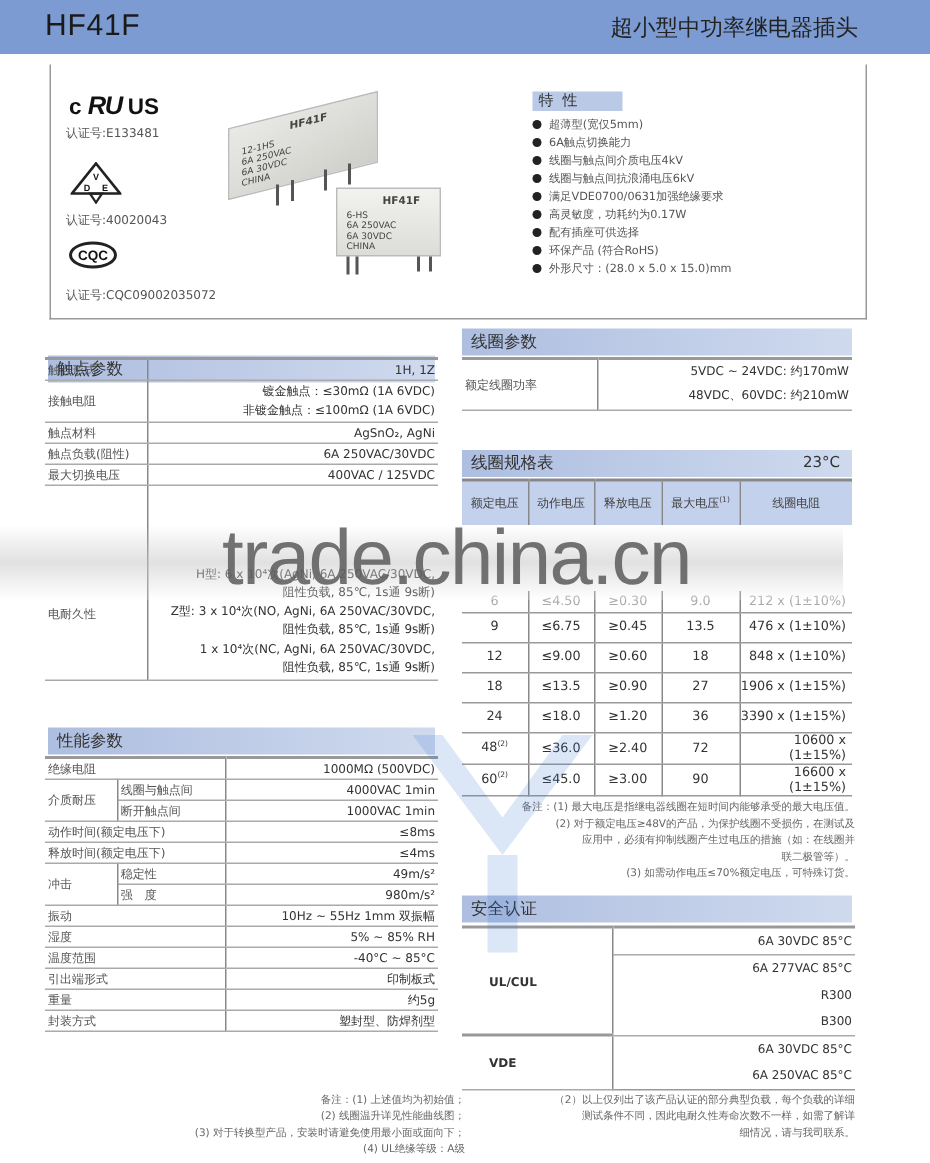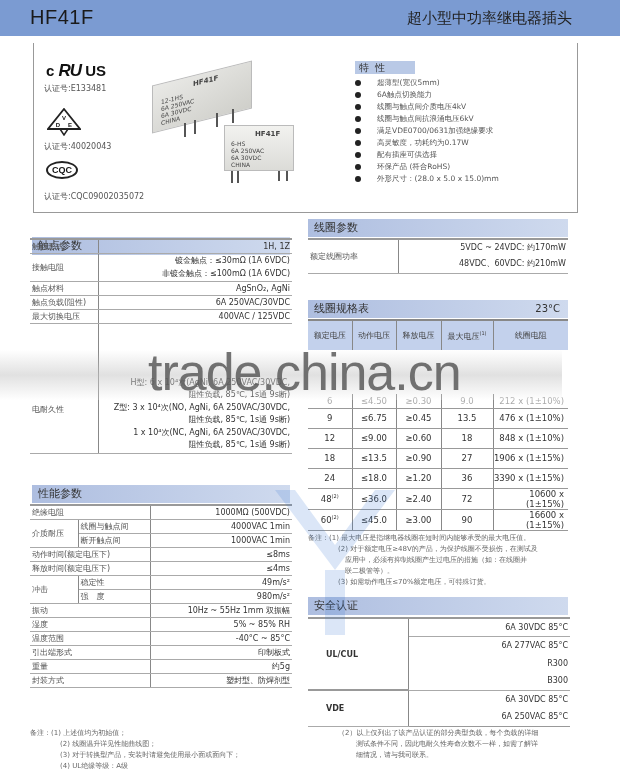--- a/index.html
+++ b/index.html
@@ -16,40 +16,40 @@
   .cqc-logo { position: absolute; left: 12px; top: 118px; width: 32px; height: 18px; border: 2px solid #222; border-radius: 50%; font-size: 9px; font-weight: bold; text-align: center; line-height: 14px; font-family: "Liberation Sans", sans-serif; color: #111; }
   .relay1 { position: absolute; left: 118px; top: 30px; width: 100px; height: 48px; background: linear-gradient(160deg,#e9e9e6,#cfcfca); transform: skewY(-14deg); border: 1px solid #bbb; }
   .relay1 span { position: absolute; font-size: 6px; color: #444; }
   .relay2 { position: absolute; left: 190px; top: 82px; width: 70px; height: 46px; background: linear-gradient(180deg,#f2f2ef,#dcdcd8); border: 1px solid #bbb; }
   .relay2 span { position: absolute; font-size: 6px; color: #444; }
   .pin { position: absolute; width: 2px; background: #555; }
 
   .features { position: absolute; left: 355px; top: 61px; width: 210px; }
   .feat-head { width: 60px; height: 13px; background: #b9c9e6; font-size: 10px; color: #333; padding-left: 4px; line-height: 13px; letter-spacing: 6px; }
   .feat-list { list-style: none; margin-top: 3px; }
-  .feat-list li { font-size: 7.5px; color: #555; height: 12px; line-height: 12px; position: relative; padding-left: 22px; }
+  .feat-list li { font-size: 7.5px; color: #555; height: 12px; line-height: 12px; position: relative; padding-left: 11px; }
   .feat-list li::before { content: ""; position: absolute; left: 0; top: 3px; width: 6px; height: 6px; border-radius: 50%; background: #222; }
 
   .section-head { position: absolute; height: 18px; background: linear-gradient(90deg,#aebee0,#cfdaee); font-size: 11px; color: #333; padding-left: 6px; line-height: 18px; }
   .section-head .right { position: absolute; right: 8px; top: 0; font-size: 10px; }
   table { border-collapse: collapse; position: absolute; font-size: 8px; color: #555; }
   td, th { font-weight: normal; }
   .kv td { border-bottom: 1px solid #aaa; height: 14px; padding: 0 2px; }
   .kv td.k { border-right: 1px solid #888; text-align: left; }
   .kv td.v { text-align: right; color: #333; }
   .kv tr:first-child td { border-top: 2px solid #999; }
 
   .coil-tbl th { background: #c3d1ec; border-right: 1px solid #888; height: 30px; font-size: 8px; color: #444; border-top: 2px solid #888; }
   .coil-tbl th:last-child { border-right: none; }
   .coil-tbl td { border-right: 1px solid #888; border-bottom: 1px solid #999; text-align: center; height: 20px; color: #333; font-size: 8.5px; }
   .coil-tbl td:last-child { border-right: none; text-align: right; padding-right: 4px; margin-left: 30px; }
   .coil-tbl tr.obscured td { color: #aaa; height: 14px; }
   sup { font-size: 5px; }
 
-  .notes { position: absolute; font-size: 7px; color: #666; line-height: 11px; }
+  .notes { position: absolute; font-size: 7px; color: #666; line-height: 11px; text-align: right; }
   .notes .n { padding-left: 30px; }
   .notes .n2 { padding-left: 37px; }
 
   .cert-tbl td { font-size: 8px; color: #333; }
   .cert-tbl td.k { border-right: 1px solid #888; font-weight: bold; padding-left: 18px; width: 100px; }
   .cert-tbl td.v { text-align: right; height: 18px; padding-right: 2px; }
   .cert-tbl tr.grp td { border-top: 2px solid #999; }
   .cert-tbl tr.last td { border-bottom: 1px solid #999; }
 
   .watermark { position: absolute; left: 0; top: 350px; width: 562px; height: 50px; background: linear-gradient(180deg,rgba(255,255,255,0.0),rgba(200,200,200,0.55) 50%,rgba(255,255,255,0.2)); }
@@ -295,21 +295,21 @@
   <tr>
         <td class="k" colspan="2">重量</td>
         <td class="v">约5g</td>
       </tr>
   <tr>
         <td class="k" colspan="2">封装方式</td>
         <td class="v">塑封型、防焊剂型</td>
       </tr>
 </tbody>
   </table>
-<div class="notes" style="left:30px;top:728px;width:262px">
+<div class="notes" style="left:48px;top:728px;width:262px">
   <div>备注：(1) 上述值均为初始值；</div>
   <div class="n">(2) 线圈温升详见性能曲线图；</div>
   <div class="n">(3) 对于转换型产品，安装时请避免使用最小面或面向下；</div>
   <div class="n">(4) UL绝缘等级：A级</div>
 </div>
 
 <div class="section-head" style="left:308px;top:597px;width:260px"><span>安全认证</span></div>
 <table class="kv cert-tbl" style="left:308px;top:617px;width:262px">
   <tbody>
       <tr class="grp">

